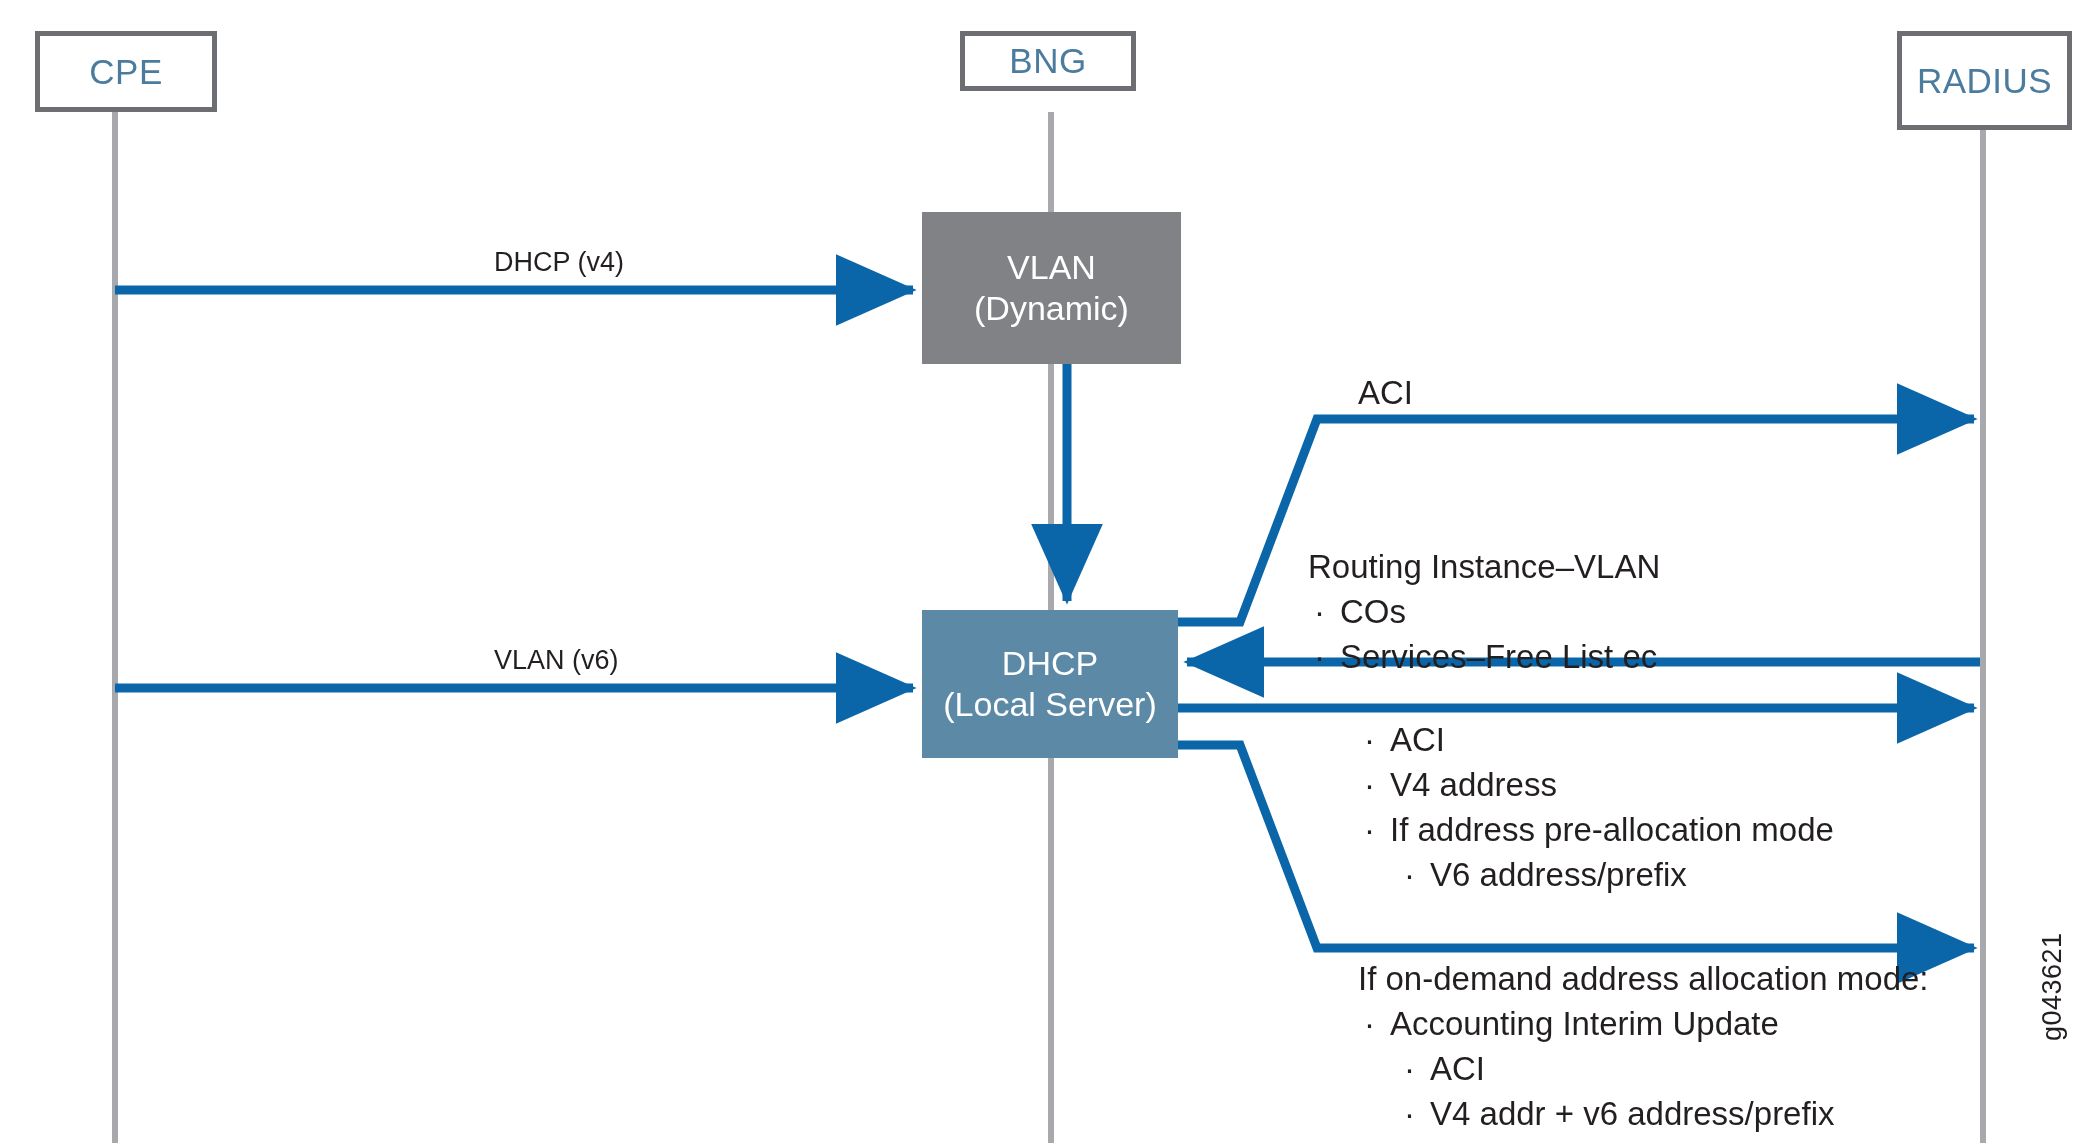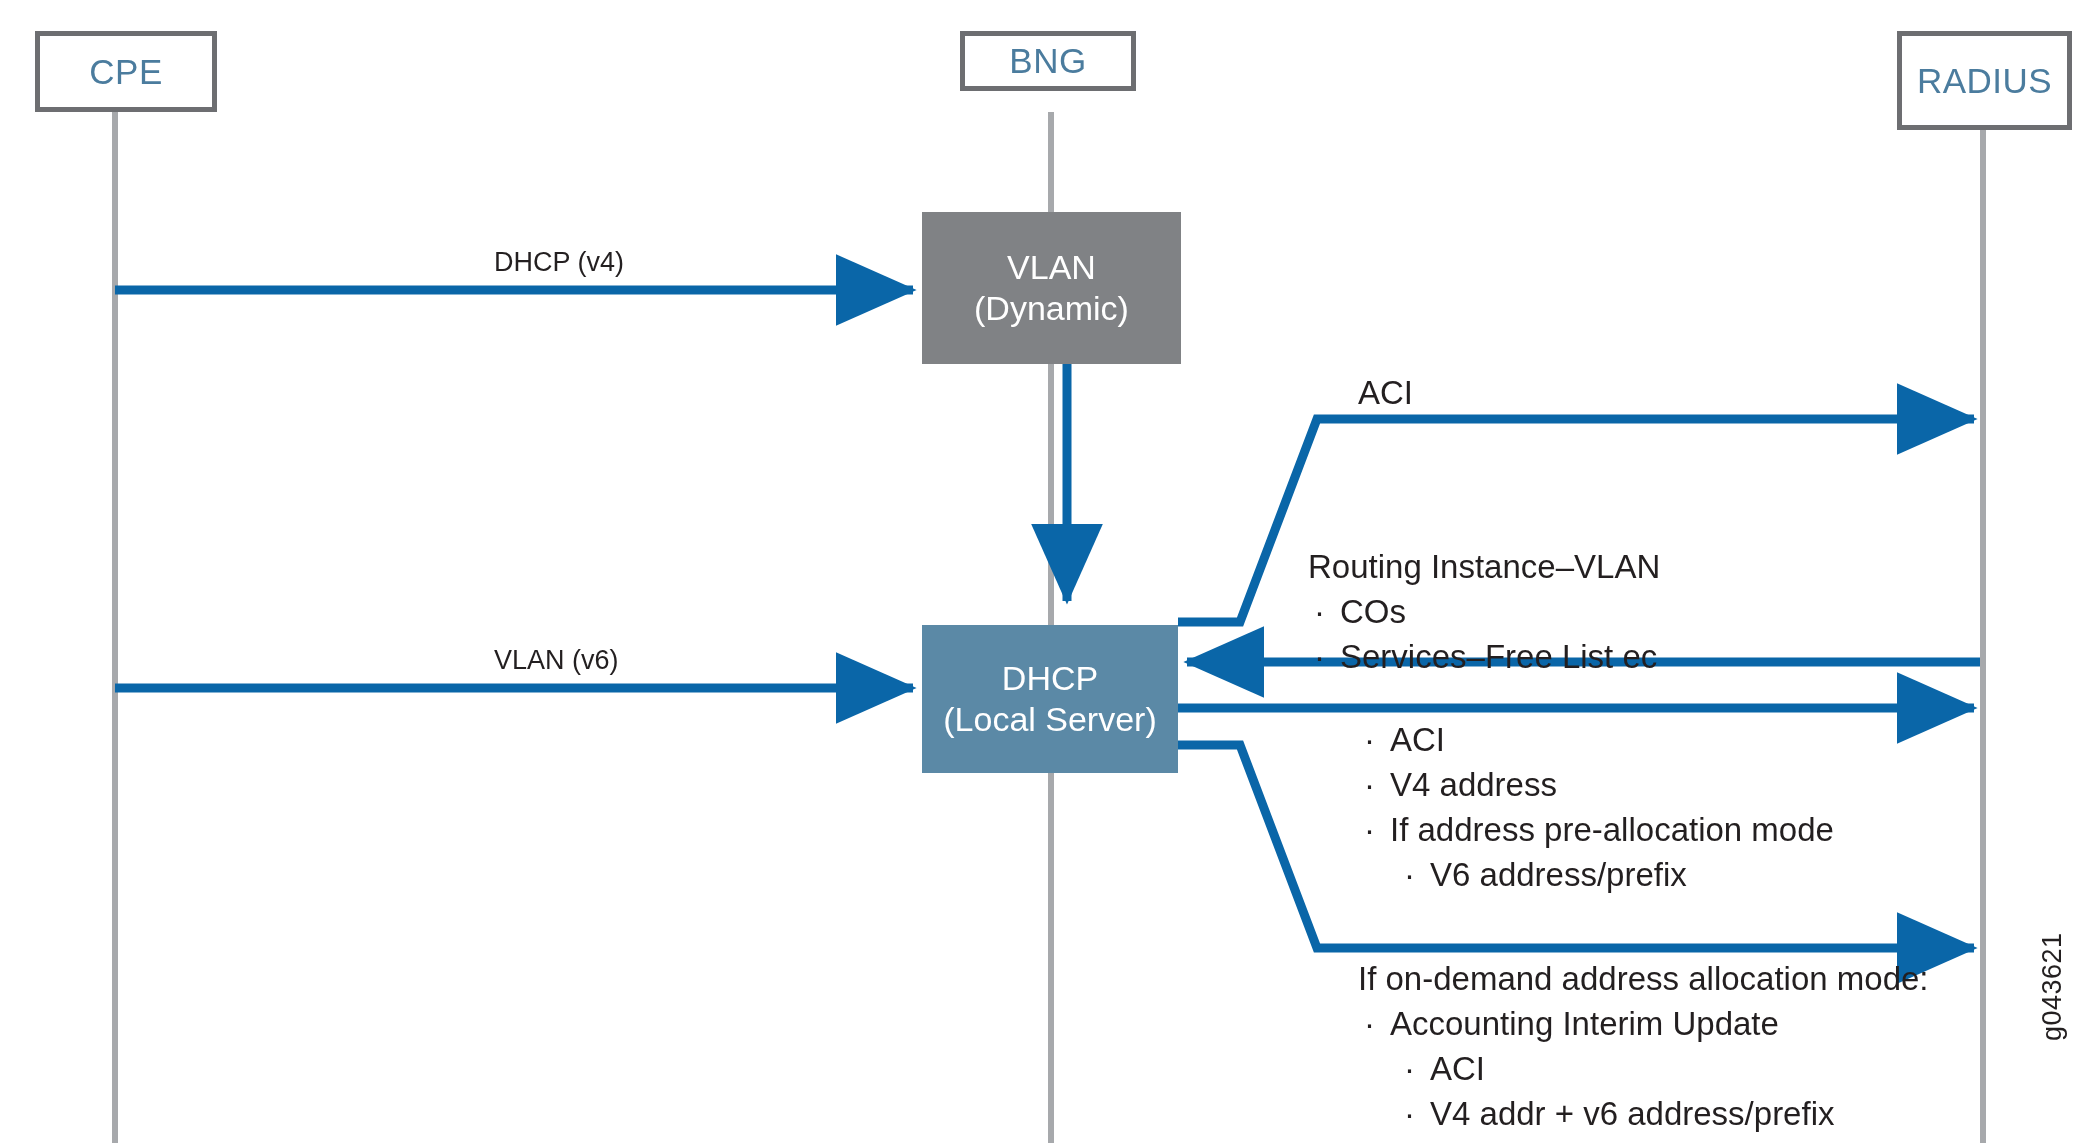--- a/index.html
+++ b/index.html
@@ -122,21 +122,21 @@
     <span>BNG</span>
   </div>
   <div class="actor-box" style="left:1897px; top:31px; width:175px; height:99px;">
     <span>RADIUS</span>
   </div>
 
   <div class="proc-box proc-vlan" style="left:922px; top:212px; width:259px; height:152px;">
     <span>VLAN</span>
     <span>(Dynamic)</span>
   </div>
-  <div class="proc-box proc-dhcp" style="left:922px; top:610px; width:256px; height:148px;margin-top:15px;">
+  <div class="proc-box proc-dhcp" style="left:922px; top:610px; width:256px; height:148px;">
     <span>DHCP</span>
     <span>(Local Server)</span>
   </div>
 
   <svg id="arrows" viewBox="0 0 2100 1143" xmlns="http://www.w3.org/2000/svg">
     <defs>
       <marker id="ah-right" markerWidth="9" markerHeight="8" refX="8.6" refY="4" orient="auto" markerUnits="strokeWidth">
         <path d="M0,0 L9,4 L0,8 z" fill="#0A66A8"></path>
       </marker>
       <marker id="ah-left" markerWidth="9" markerHeight="8" refX="8.6" refY="4" orient="auto" markerUnits="strokeWidth">

